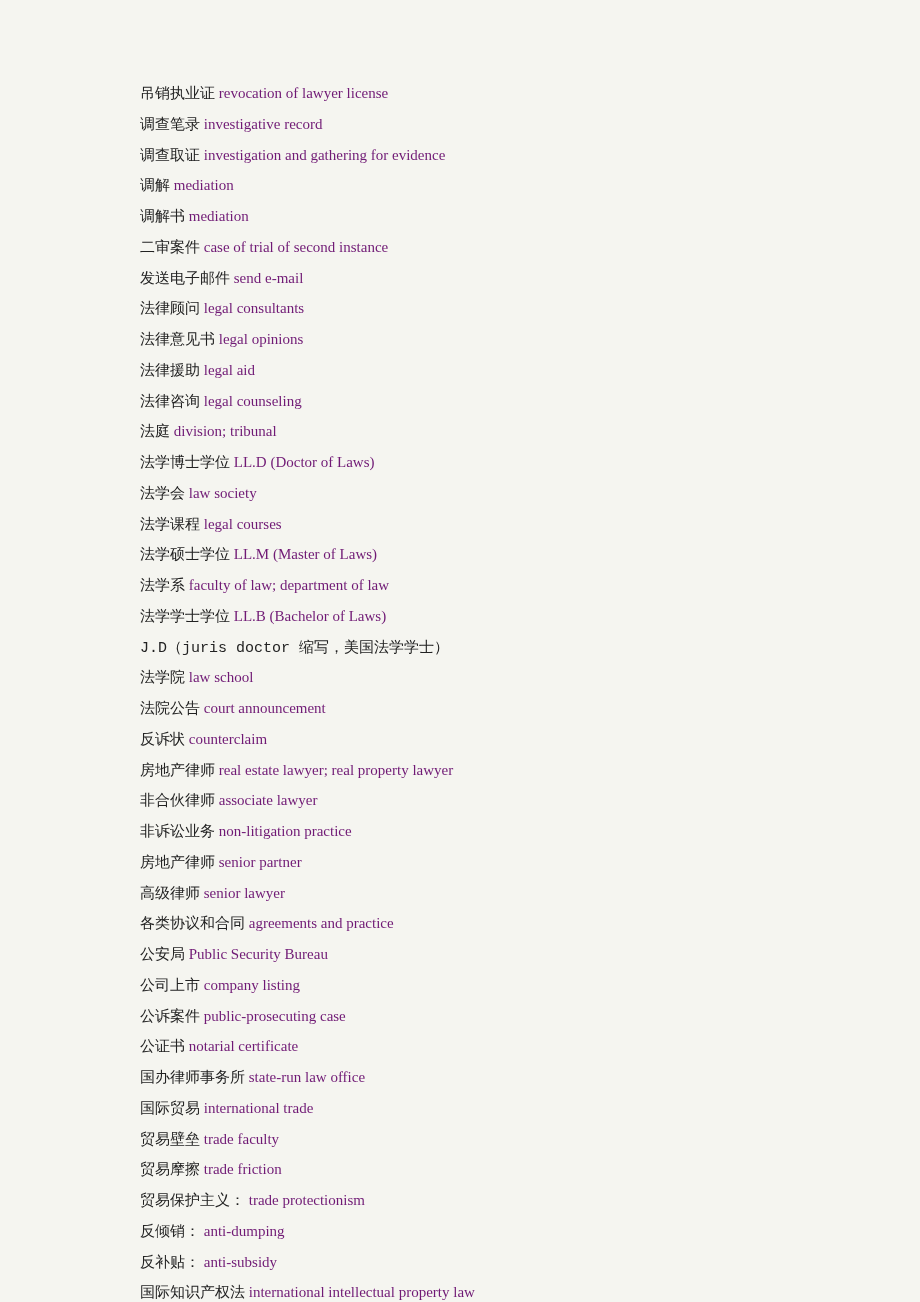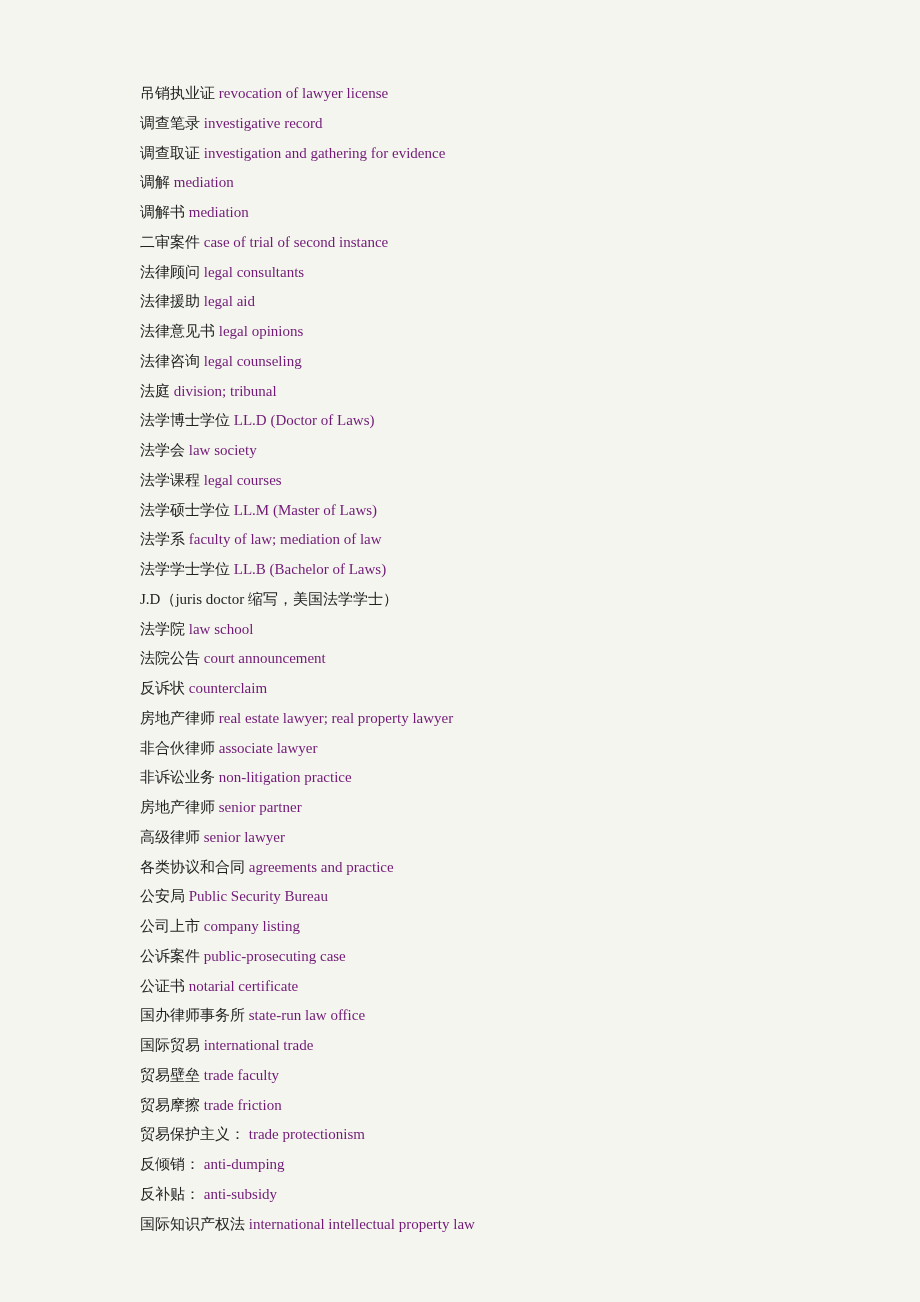--- a/index.html
+++ b/index.html
@@ -16,45 +16,47 @@
       min-height: 1302px;
       padding: 80px 140px 80px 140px;
       line-height: 1.85;
     }
     .entry {
       display: block;
       margin-bottom: 2px;
     }
     .chinese {
       color: #222;
+      font-family: Liberation Mono, monospace;
     }
     .english {
       color: #701a75;
     }
   </style>
 </head>
 <body>
 
 <div id="content">
     <span class="entry"><span class="chinese">吊销执业证</span>  <span class="english">revocation of lawyer license</span></span>
     <span class="entry"><span class="chinese">调查笔录</span>  <span class="english">investigative record</span></span>
     <span class="entry"><span class="chinese">调查取证</span>  <span class="english">investigation and gathering for evidence</span></span>
     <span class="entry"><span class="chinese">调解</span>  <span class="english">mediation</span></span>
     <span class="entry"><span class="chinese">调解书</span>  <span class="english">mediation</span></span>
     <span class="entry"><span class="chinese">二审案件</span>  <span class="english">case of trial of second instance</span></span>
+    <span class="entry"><span class="chinese">发送电子邮件</span>  <span class="english">send e-mail</span></span>
     <span class="entry"><span class="chinese">法律顾问</span>  <span class="english">legal consultants</span></span>
+    <span class="entry"><span class="chinese">法律意见书</span>  <span class="english">legal opinions</span></span>
     <span class="entry"><span class="chinese">法律援助</span>  <span class="english">legal aid</span></span>
-    <span class="entry"><span class="chinese">法律意见书</span>  <span class="english">legal opinions</span></span>
     <span class="entry"><span class="chinese">法律咨询</span>  <span class="english">legal counseling</span></span>
     <span class="entry"><span class="chinese">法庭</span>  <span class="english">division; tribunal</span></span>
     <span class="entry"><span class="chinese">法学博士学位</span>  <span class="english">LL.D (Doctor of Laws)</span></span>
     <span class="entry"><span class="chinese">法学会</span>  <span class="english">law society</span></span>
     <span class="entry"><span class="chinese">法学课程</span>  <span class="english">legal courses</span></span>
     <span class="entry"><span class="chinese">法学硕士学位</span>  <span class="english">LL.M (Master of Laws)</span></span>
-    <span class="entry"><span class="chinese">法学系</span>  <span class="english">faculty of law; mediation of law</span></span>
+    <span class="entry"><span class="chinese">法学系</span>  <span class="english">faculty of law; department of law</span></span>
     <span class="entry"><span class="chinese">法学学士学位</span>  <span class="english">LL.B (Bachelor of Laws)</span></span>
     <span class="entry"><span class="chinese">J.D（juris doctor 缩写，美国法学学士）</span></span>
     <span class="entry"><span class="chinese">法学院</span>  <span class="english">law school</span></span>
     <span class="entry"><span class="chinese">法院公告</span>  <span class="english">court announcement</span></span>
     <span class="entry"><span class="chinese">反诉状</span>  <span class="english">counterclaim</span></span>
     <span class="entry"><span class="chinese">房地产律师</span>  <span class="english">real estate lawyer; real property lawyer</span></span>
     <span class="entry"><span class="chinese">非合伙律师</span>  <span class="english">associate lawyer</span></span>
     <span class="entry"><span class="chinese">非诉讼业务</span>  <span class="english">non-litigation practice</span></span>
     <span class="entry"><span class="chinese">房地产律师</span>  <span class="english">senior partner</span></span>
     <span class="entry"><span class="chinese">高级律师</span>  <span class="english">senior lawyer</span></span>

